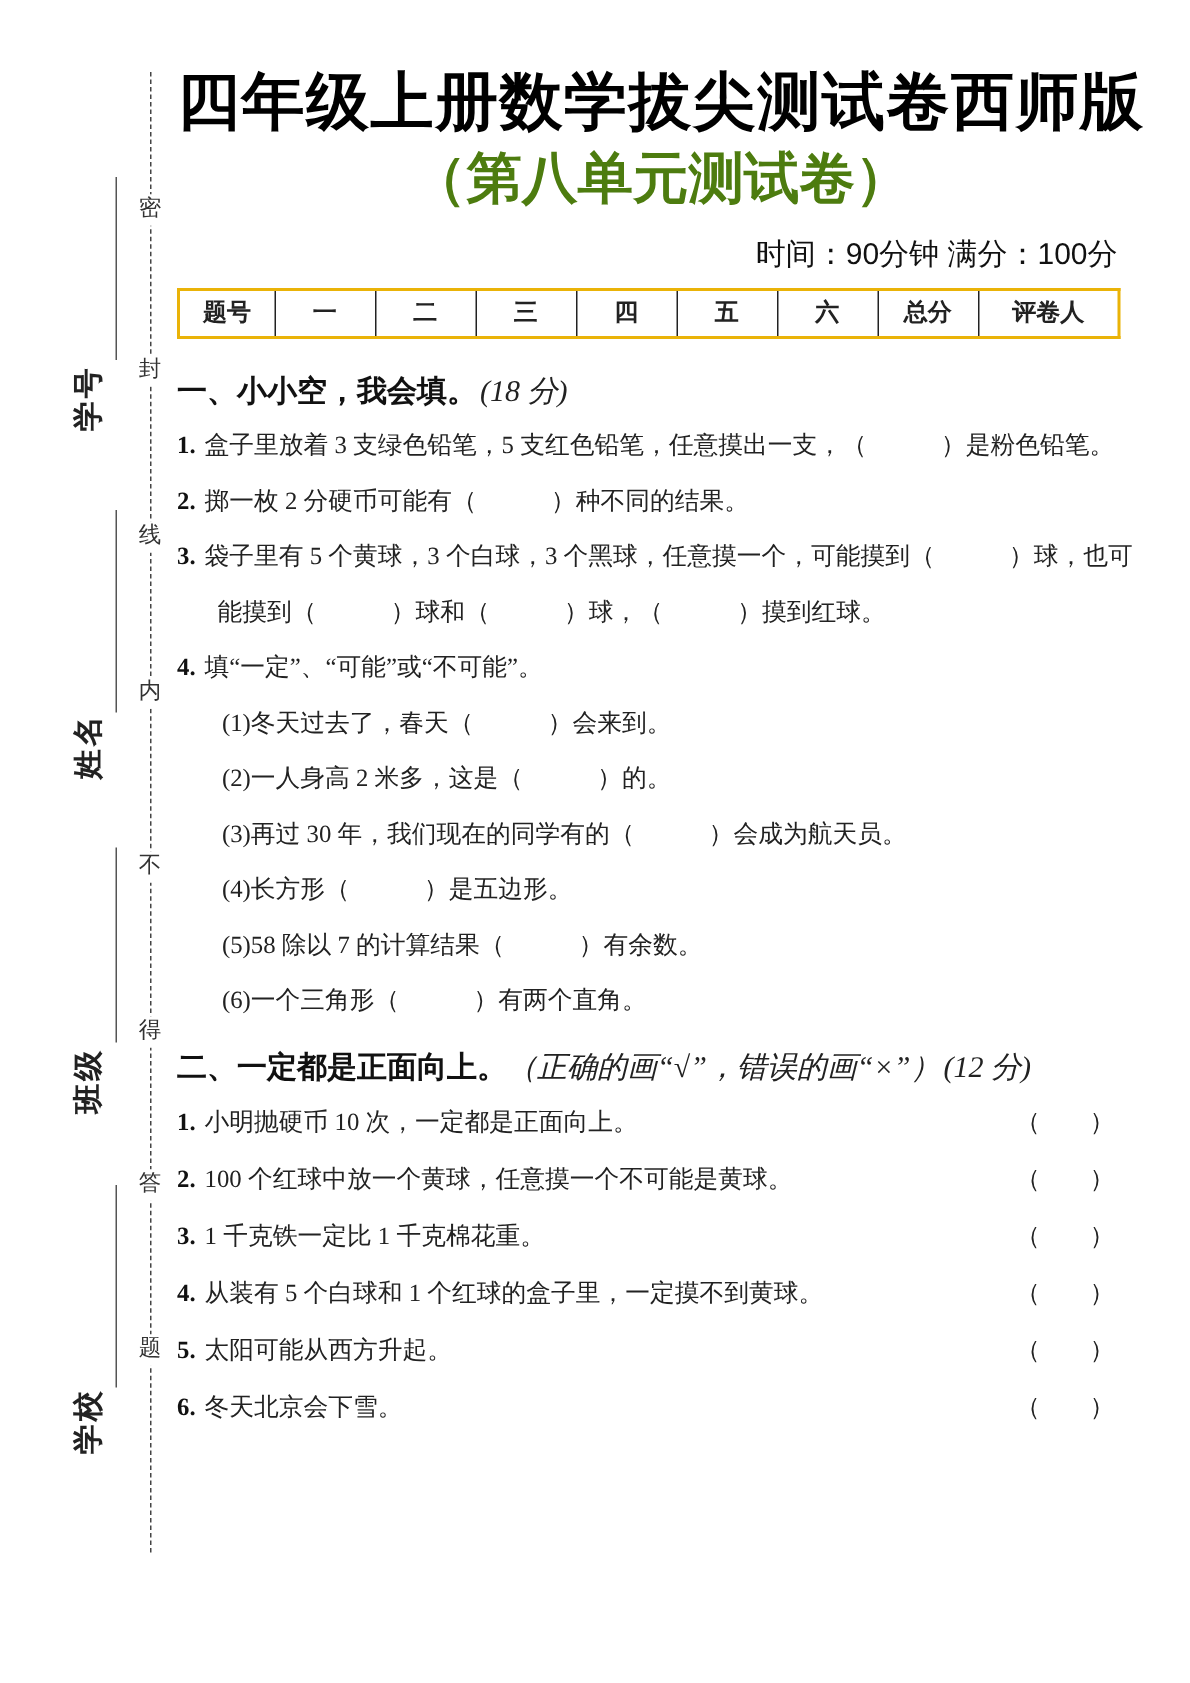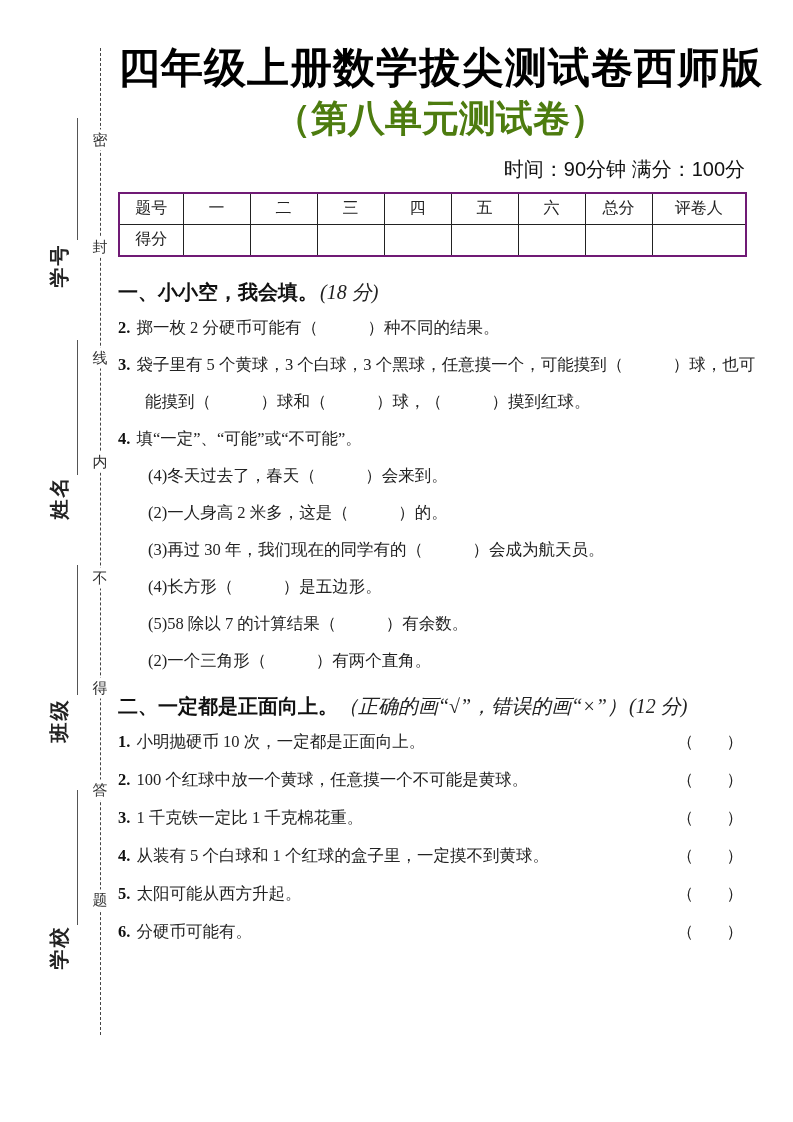--- a/index.html
+++ b/index.html
@@ -40,22 +40,22 @@
   }
   .subtitle{
     margin:6px 0 0;text-align:center;font-size:37px;line-height:1.15;
     font-weight:bold;font-family:"Liberation Sans","DejaVu Sans",sans-serif;color:#4d7c0f;
   }
   .meta{
     margin:15px 18px 0 0;text-align:right;font-size:20px;font-weight:normal;
     font-family:"Liberation Sans","DejaVu Sans",sans-serif;color:#111;
   }
   table.score{
-    margin-top:9px;border-collapse:collapse;border:2px solid #701a75;
-    table-layout:fixed;width:627px;
+    margin-top:9px;border-collapse:collapse;border:2px solid #eab308;
+    table-layout:fixed;width:627px;font-weight:bold;
   }
   table.score td{
     border:1px solid #222;height:30px;text-align:center;vertical-align:middle;
     font-size:16px;color:#222;padding:0;
   }
   
   .sec-heading{margin:22px 0 4px;font-size:20px;line-height:26px;}
   .sec-heading .sec-title{font-weight:bold;color:#111;}
   .sec-heading .note{font-style:italic;color:#222;}
   .sec-heading .score{font-style:italic;color:#222;margin-left:2px;}
@@ -130,56 +130,48 @@
         <td>题号</td>
         <td>一</td>
         <td>二</td>
         <td>三</td>
         <td>四</td>
         <td>五</td>
         <td>六</td>
         <td>总分</td>
         <td>评卷人</td>
       </tr>
-      <tr>
-        <td>得分</td>
-        <td></td>
-        <td></td>
-        <td></td>
-        <td></td>
-        <td></td>
-        <td></td>
-        <td></td>
-        <td></td>
-      </tr>
     </tbody>
       </table>
 
     <div class="sec-heading">
       <span class="sec-title">一、小小空，我会填。</span><span class="score">(18 分)</span>
     </div>
 
     <div class="s1-item">
+      <b>1.</b><span class="txt">盒子里放着 3 支绿色铅笔，5 支红色铅笔，任意摸出一支，（　　　）是粉色铅笔。</span>
+    </div>
+    <div class="s1-item">
       <b>2.</b><span class="txt">掷一枚 2 分硬币可能有（　　　）种不同的结果。</span>
     </div>
     <div class="s1-item">
       <b>3.</b><span class="txt">袋子里有 5 个黄球，3 个白球，3 个黑球，任意摸一个，可能摸到（　　　）球，也可
 能摸到（　　　）球和（　　　）球，（　　　）摸到红球。</span>
     </div>
     <div class="s1-item">
       <b>4.</b><span class="txt">填“一定”、“可能”或“不可能”。</span>
     </div>
 
     <div class="sub-list">
-      <div class="sub-item">(4)冬天过去了，春天（　　　）会来到。</div>
+      <div class="sub-item">(1)冬天过去了，春天（　　　）会来到。</div>
       <div class="sub-item">(2)一人身高 2 米多，这是（　　　）的。</div>
       <div class="sub-item">(3)再过 30 年，我们现在的同学有的（　　　）会成为航天员。</div>
       <div class="sub-item">(4)长方形（　　　）是五边形。</div>
       <div class="sub-item">(5)58 除以 7 的计算结果（　　　）有余数。</div>
-      <div class="sub-item">(2)一个三角形（　　　）有两个直角。</div>
+      <div class="sub-item">(6)一个三角形（　　　）有两个直角。</div>
     </div>
 
     <div class="sec-heading" style="margin-top:14px;">
       <span class="sec-title">二、一定都是正面向上。</span><span class="note">（正确的画“√”，错误的画“×”）</span><span class="score">(12 分)</span>
     </div>
 
     <div class="tf-item">
       <span class="t"><b>1.</b><span>小明抛硬币 10 次，一定都是正面向上。</span></span>
       <span class="b">（　　）</span>
     </div>
@@ -193,18 +185,18 @@
     </div>
     <div class="tf-item">
       <span class="t"><b>4.</b><span>从装有 5 个白球和 1 个红球的盒子里，一定摸不到黄球。</span></span>
       <span class="b">（　　）</span>
     </div>
     <div class="tf-item">
       <span class="t"><b>5.</b><span>太阳可能从西方升起。</span></span>
       <span class="b">（　　）</span>
     </div>
     <div class="tf-item">
-      <span class="t"><b>6.</b><span>分硬币可能有。</span></span>
+      <span class="t"><b>6.</b><span>冬天北京会下雪。</span></span>
       <span class="b">（　　）</span>
     </div>
 
   </div>
 </div>
 
 </body></html>

